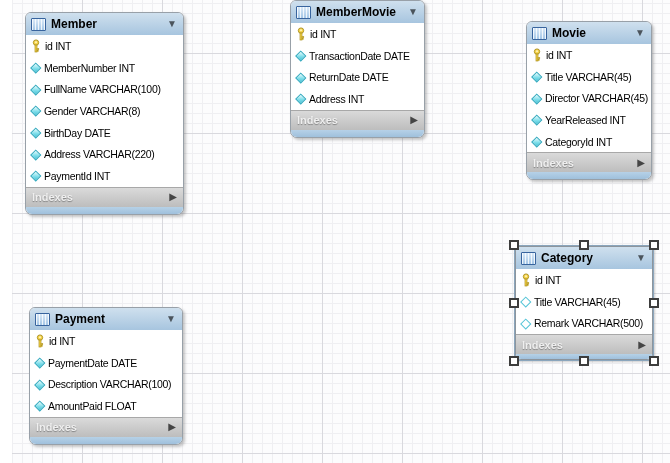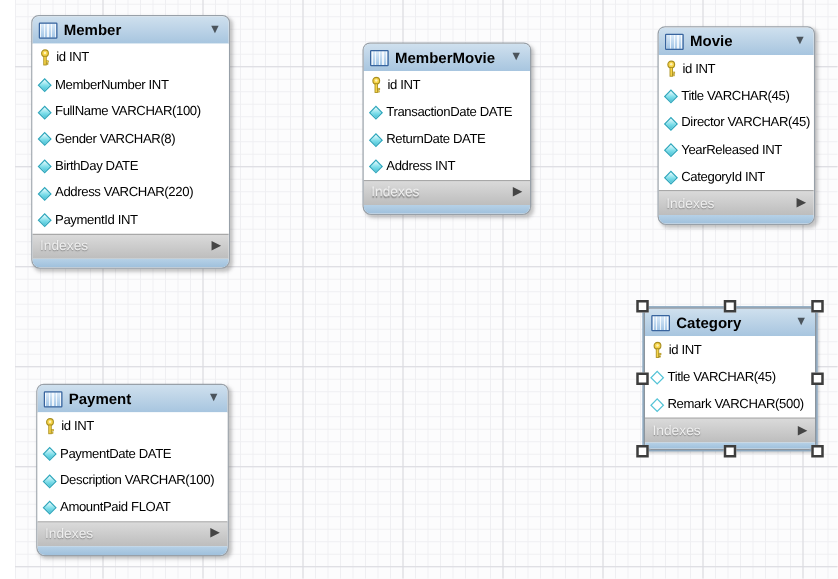--- a/index.html
+++ b/index.html
@@ -40,21 +40,21 @@
   .dia::before{
     content:"";position:absolute;left:1px;top:1px;width:5.5px;height:5.5px;
     transform:rotate(45deg);border:1px solid #2fa8bd;
     background:linear-gradient(135deg,#eafcfe 0%,#7edeea 55%,#46c2d6 100%);
   }
   .dia.hollow::before{background:#fff;border-color:#55c4d7;}
   .idx{
     height:19px;display:flex;align-items:center;padding:0 6px 0 6px;
     background:linear-gradient(#dadada,#bdbdbd);border-top:1px solid #a8a8a8;
   }
-  .idx-lbl{font-size:11px;font-weight:normal;color:#efefef;text-shadow:0 1px 1px #838383;}
+  .idx-lbl{font-size:11px;font-weight:bold;color:#efefef;text-shadow:0 1px 1px #838383;}
   .idx-arrow{margin-left:auto;font-size:10px;color:#454545;line-height:1;}
   .ftr{height:7px;background:linear-gradient(#b6d1e7,#9fc0dc);}
   .table.inner .ftr{height:5px;}
   
   .selwrap{
     position:absolute;padding:0;background:#a9c8e1;border:1px solid #8ba6bd;
     box-shadow:1px 1px 2px rgba(0,0,0,.2);
   }
   .handle{
     position:absolute;width:10px;height:10px;background:#fff;
@@ -113,21 +113,21 @@
         <span class="lbl">PaymentId INT</span>
       </div>
     </div>
     <div class="idx">
       <span class="idx-lbl">Indexes</span>
       <span class="idx-arrow">▶</span>
     </div>
     <div class="ftr"></div>
   </div>
 
-  <div class="table" style="left:278px;top:34px;width:133px">
+  <div class="table" style="left:278px;top:0;width:133px">
     <div class="hdr">
       <span class="tico"></span>
       <span class="ttl">MemberMovie</span>
       <span class="caret">▼</span>
     </div>
     <div class="rows">
       <div class="row">
         <span class="keyic">
             <svg viewBox="0 0 10 14" width="10" height="14">
               <circle cx="5" cy="3.6" r="2.7" fill="#f7d44a" stroke="#a98f1f" stroke-width="0.9"></circle>

